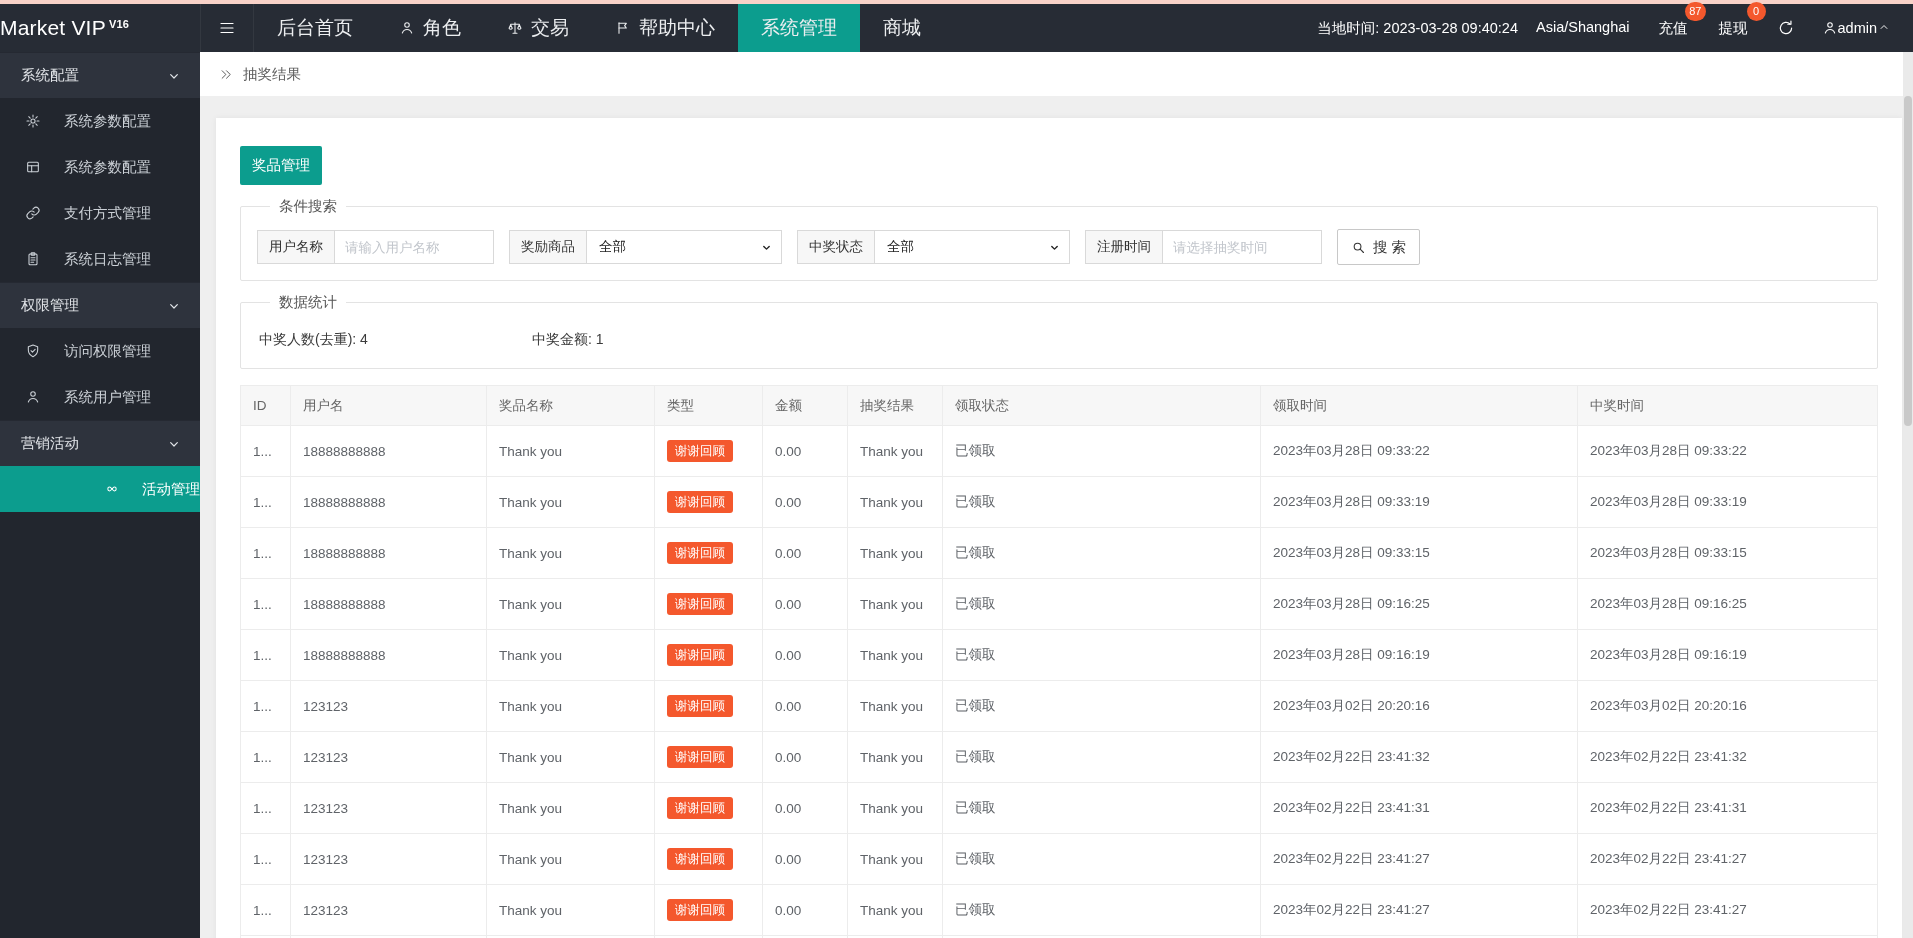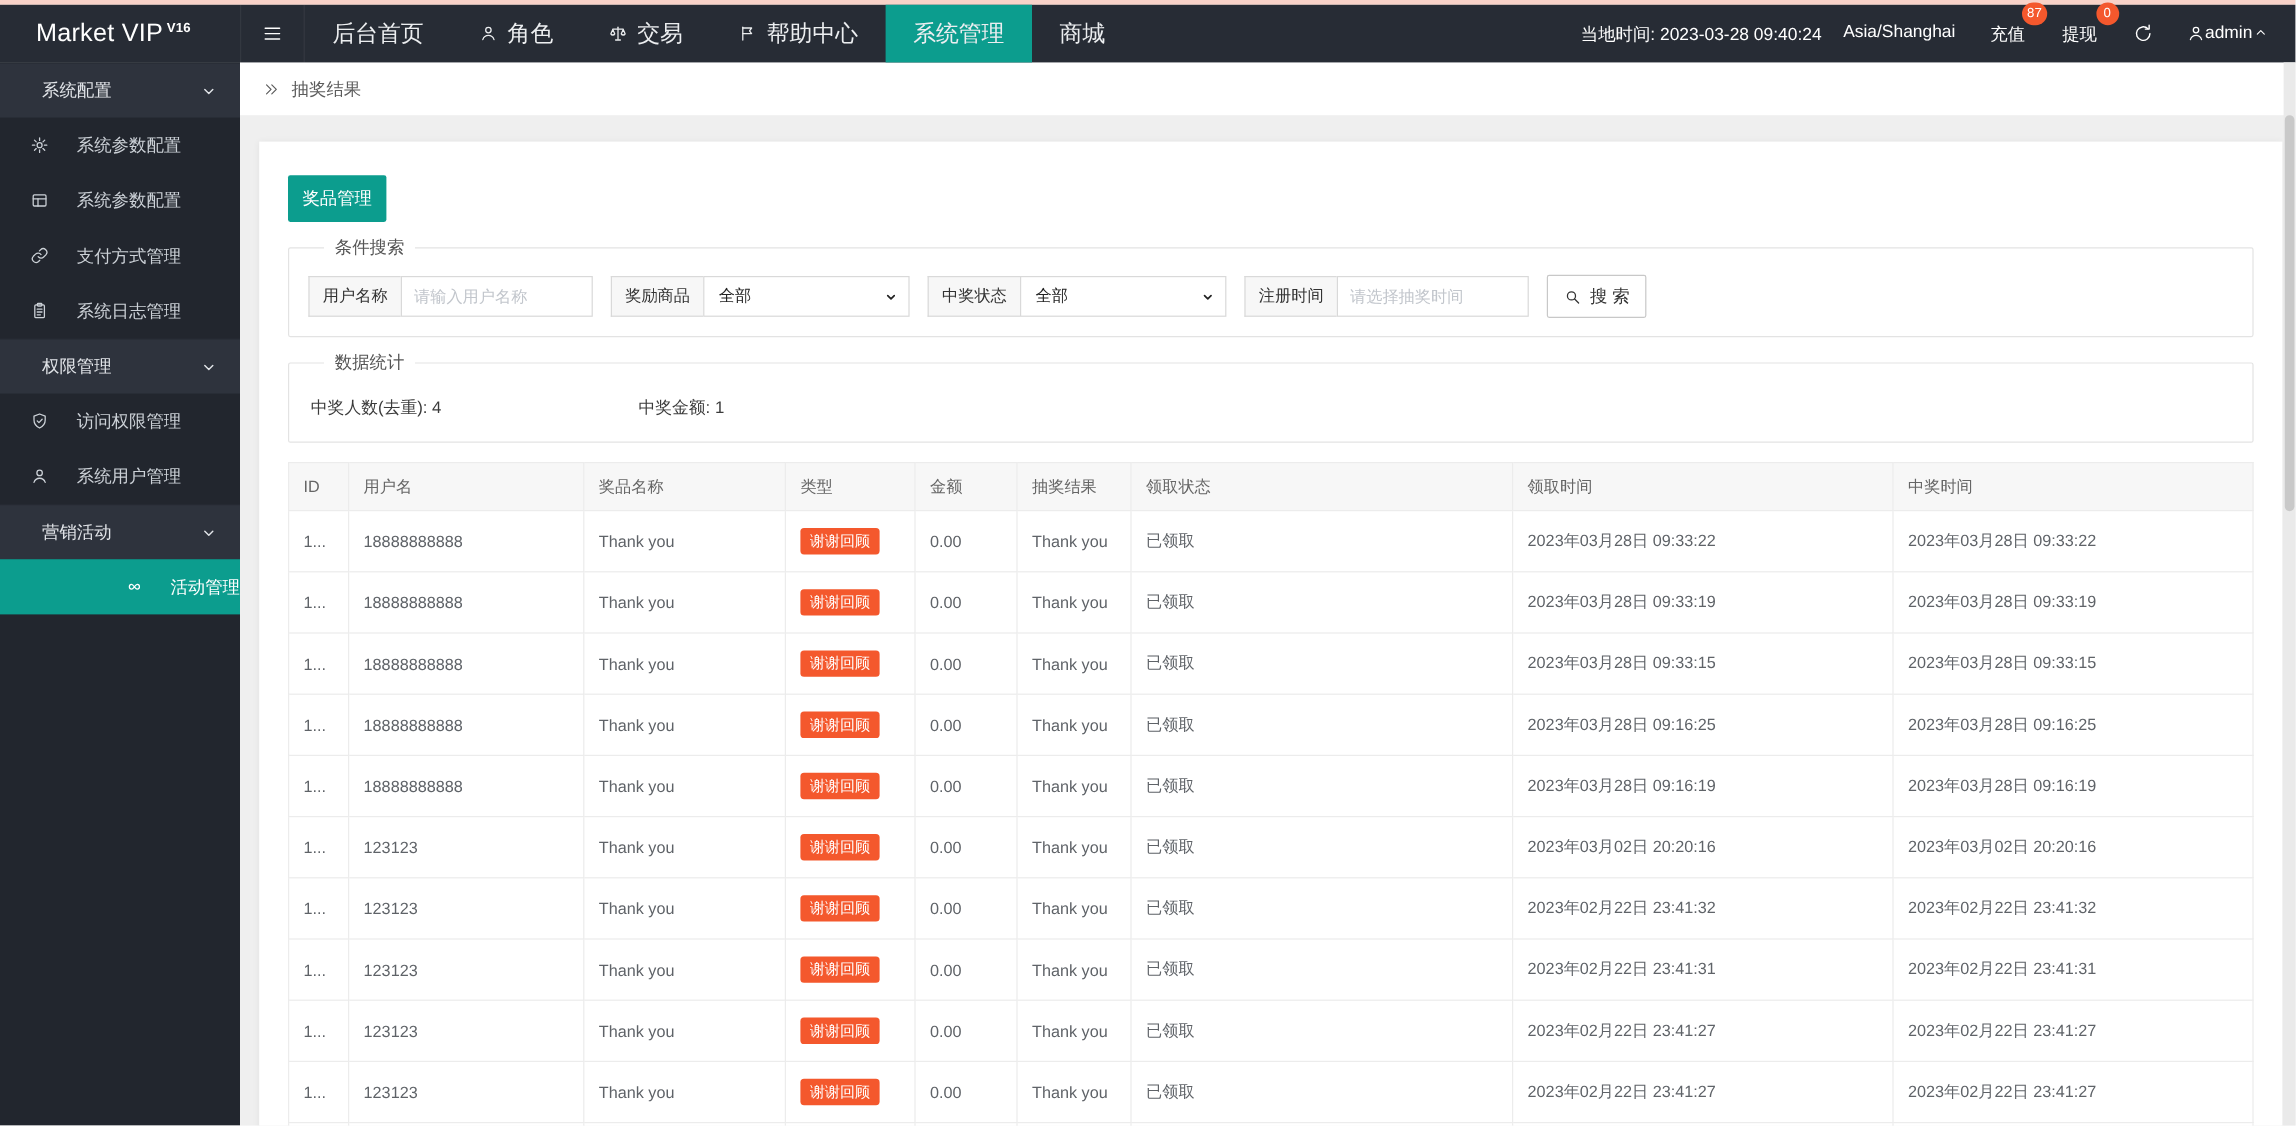--- a/index.html
+++ b/index.html
@@ -2,54 +2,54 @@
 <html style="--accent: #0c9d8e;"><head>
 <meta charset="utf-8">
 <style>
   * { margin:0; padding:0; box-sizing:border-box; }
   html,body { width:1913px; height:938px; overflow:hidden; }
   body { font-family:"Liberation Sans", sans-serif; background:#efefef; position:relative; color:#333; }
 
   
   .top-strip { position:absolute; top:0; left:0; right:0; height:4px; background:#f8d2c8; }
   .navbar { position:absolute; top:4px; left:0; right:0; height:48px; background:#272c35; display:flex; align-items:stretch; color:#fff; z-index:5; }
-  .brand { width:200px; display:flex; align-items:center; padding-left:30px; font-size:21px; font-weight:500; letter-spacing:.2px; }
+  .brand { width:200px; display:flex; align-items:center; font-size:21px; font-weight:500; letter-spacing:.2px; }
   .brand sup { font-size:11px; font-weight:700; margin-left:3px; transform:translateY(-4px); }
   .nav-toggle { width:54px; display:flex; align-items:center; justify-content:center; border-left:1px solid rgba(255,255,255,.06); border-right:1px solid rgba(255,255,255,.06); cursor:pointer; }
   .nav-items { display:flex; align-items:stretch; }
   .nav-item { display:flex; align-items:center; gap:8px; padding:16px 23px; font-size:19px; color:#eceef0; cursor:pointer; }
   .nav-item.active { background:var(--accent); }
   .nav-right { margin-left:auto; display:flex; align-items:center; gap:27px; padding-right:22px; font-size:14.5px; }
   .time-wrap { display:flex; gap:18px; }
   .nav-badge-item { position:relative; cursor:pointer; padding:4px 2px; }
   .n-badge { position:absolute; top:-13px; right:-16px; background:#f4582d; color:#fff; border-radius:10px; min-width:19px; height:19px; line-height:19px; font-size:11px; text-align:center; padding:0 4px; }
   .icon-btn { display:flex; align-items:center; cursor:pointer; }
   .user-menu { display:flex; align-items:flex-start; gap:0; cursor:pointer; }
 
   
   .sidebar { position:absolute; top:52px; left:0; bottom:0; width:200px; background:#22262e; z-index:4; }
-  .side-group-header { height:46px; background:#2e333d; display:flex; align-items:center; justify-content:space-between; padding:0 18px 0 35px; color:#e2e5e9; font-size:14.5px; cursor:pointer; border-top:1px solid rgba(0,0,0,.18); }
+  .side-group-header { height:46px; background:#2e333d; display:flex; align-items:center; justify-content:space-between; padding:0 18px 0 21px; color:#e2e5e9; font-size:14.5px; cursor:pointer; border-top:1px solid rgba(0,0,0,.18); }
   .side-item { height:46px; display:flex; align-items:center; gap:23px; padding-left:25px; color:#ccd1d7; font-size:14.5px; cursor:pointer; }
   .side-item.active { background:var(--accent); color:#fff;justify-content:flex-end; }
   .side-item .ico, .side-group-header .ico { display:flex; align-items:center; }
 
   
   .breadcrumb-bar { position:absolute; top:52px; left:200px; right:0; height:44px; background:#fff; display:flex; align-items:center; gap:9px; padding-left:19px; font-size:14.5px; color:#5c5c5c; z-index:3; }
 
   
   .card { position:absolute; top:118px; left:216px; width:1686px; height:900px; background:#fff; box-shadow:0 0 6px rgba(0,0,0,.06); padding:28px 24px; }
   .btn-prize { display:inline-block; background:var(--accent); color:#fff; border:none; font-size:14.5px; font-family:inherit; padding:10px 12px; border-radius:2px; cursor:pointer; }
   fieldset.fs { border:1px solid #e3e3e3; border-radius:2px; margin-top:12px; padding:13px 16px 15px; }
   fieldset.fs legend { margin-left:13px; padding:0 9px; font-size:14.5px; color:#555; }
   .search-row { display:flex; align-items:center; gap:15px; }
   .input-group { display:flex; height:34px; }
   .ig-label { display:flex; align-items:center; padding:0 11px; background:#f7f7f7; border:1px solid #d9d9d9; border-right:none; font-size:13.5px; color:#333; white-space:nowrap; }
   .ig-input { height:34px; border:1px solid #d9d9d9; padding:0 10px; font-size:13.5px; color:#333; width:160px; font-family:inherit; outline:none; }
   .ig-input::placeholder { color:#c2c6cc; }
-  .select-box { position:relative; display:flex; align-items:center; width:172px; border:1px solid #d9d9d9; padding:0 26px 0 12px; font-size:13.5px; color:#222; cursor:pointer; background:#fff;text-align:right; }
+  .select-box { position:relative; display:flex; align-items:center; width:196px; border:1px solid #d9d9d9; padding:0 26px 0 12px; font-size:13.5px; color:#222; cursor:pointer; background:#fff;text-align:right; }
   .select-box .arrow { position:absolute; right:8px; display:flex; }
   .btn-search { display:flex; align-items:center; gap:7px; height:36px; padding:0 13px; background:#fff; border:1px solid #c8c8c8; border-radius:2px; font-size:14.5px; color:#333; cursor:pointer; font-family:inherit; }
   .stats-row { display:flex; padding:6px 2px 4px; font-size:14px; color:#3b3b3b; }
   .stat-item { width:273px; }
 
   
   table.grid { width:100%; border-collapse:collapse; margin-top:16px; table-layout:fixed; }
   table.grid th { background:#f7f7f7; height:40px; font-weight:400; color:#666; font-size:13.5px; text-align:left; padding:0 12px; border:1px solid #ececec; }
   table.grid td { height:51px; color:#5f6368; font-size:13.5px; padding:0 12px; border:1px solid #ececec; background:#fff; white-space:nowrap; overflow:hidden; text-overflow:ellipsis; }
   .type-badge { display:inline-block; background:#f4572d; color:#fff; font-size:12.5px; padding:5px 8px; border-radius:3px; line-height:1; }

